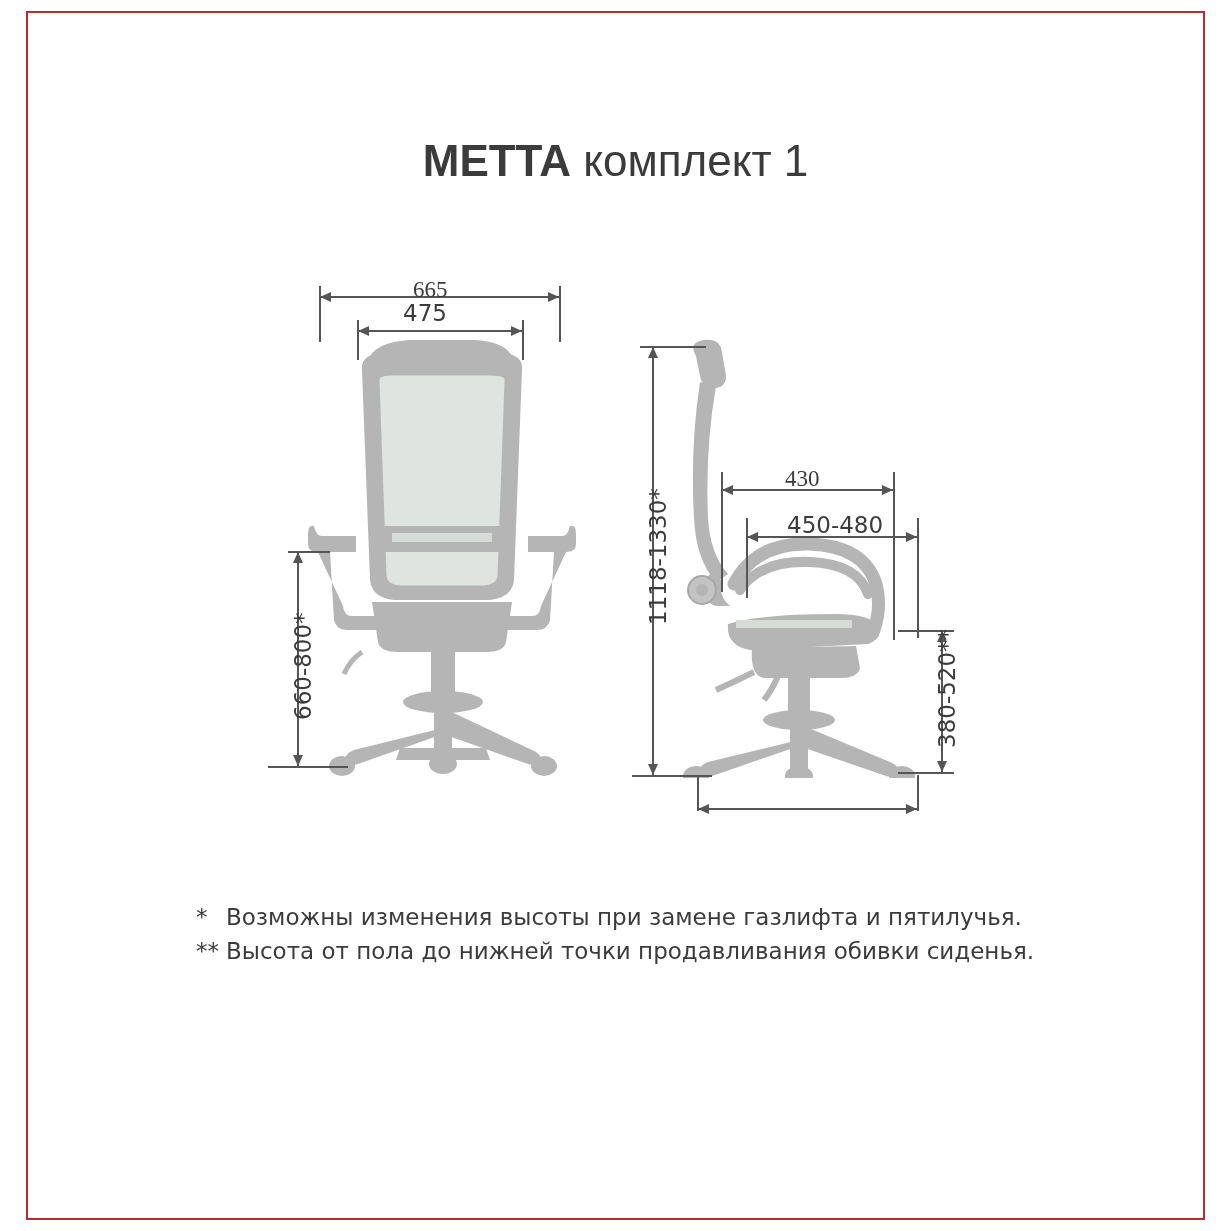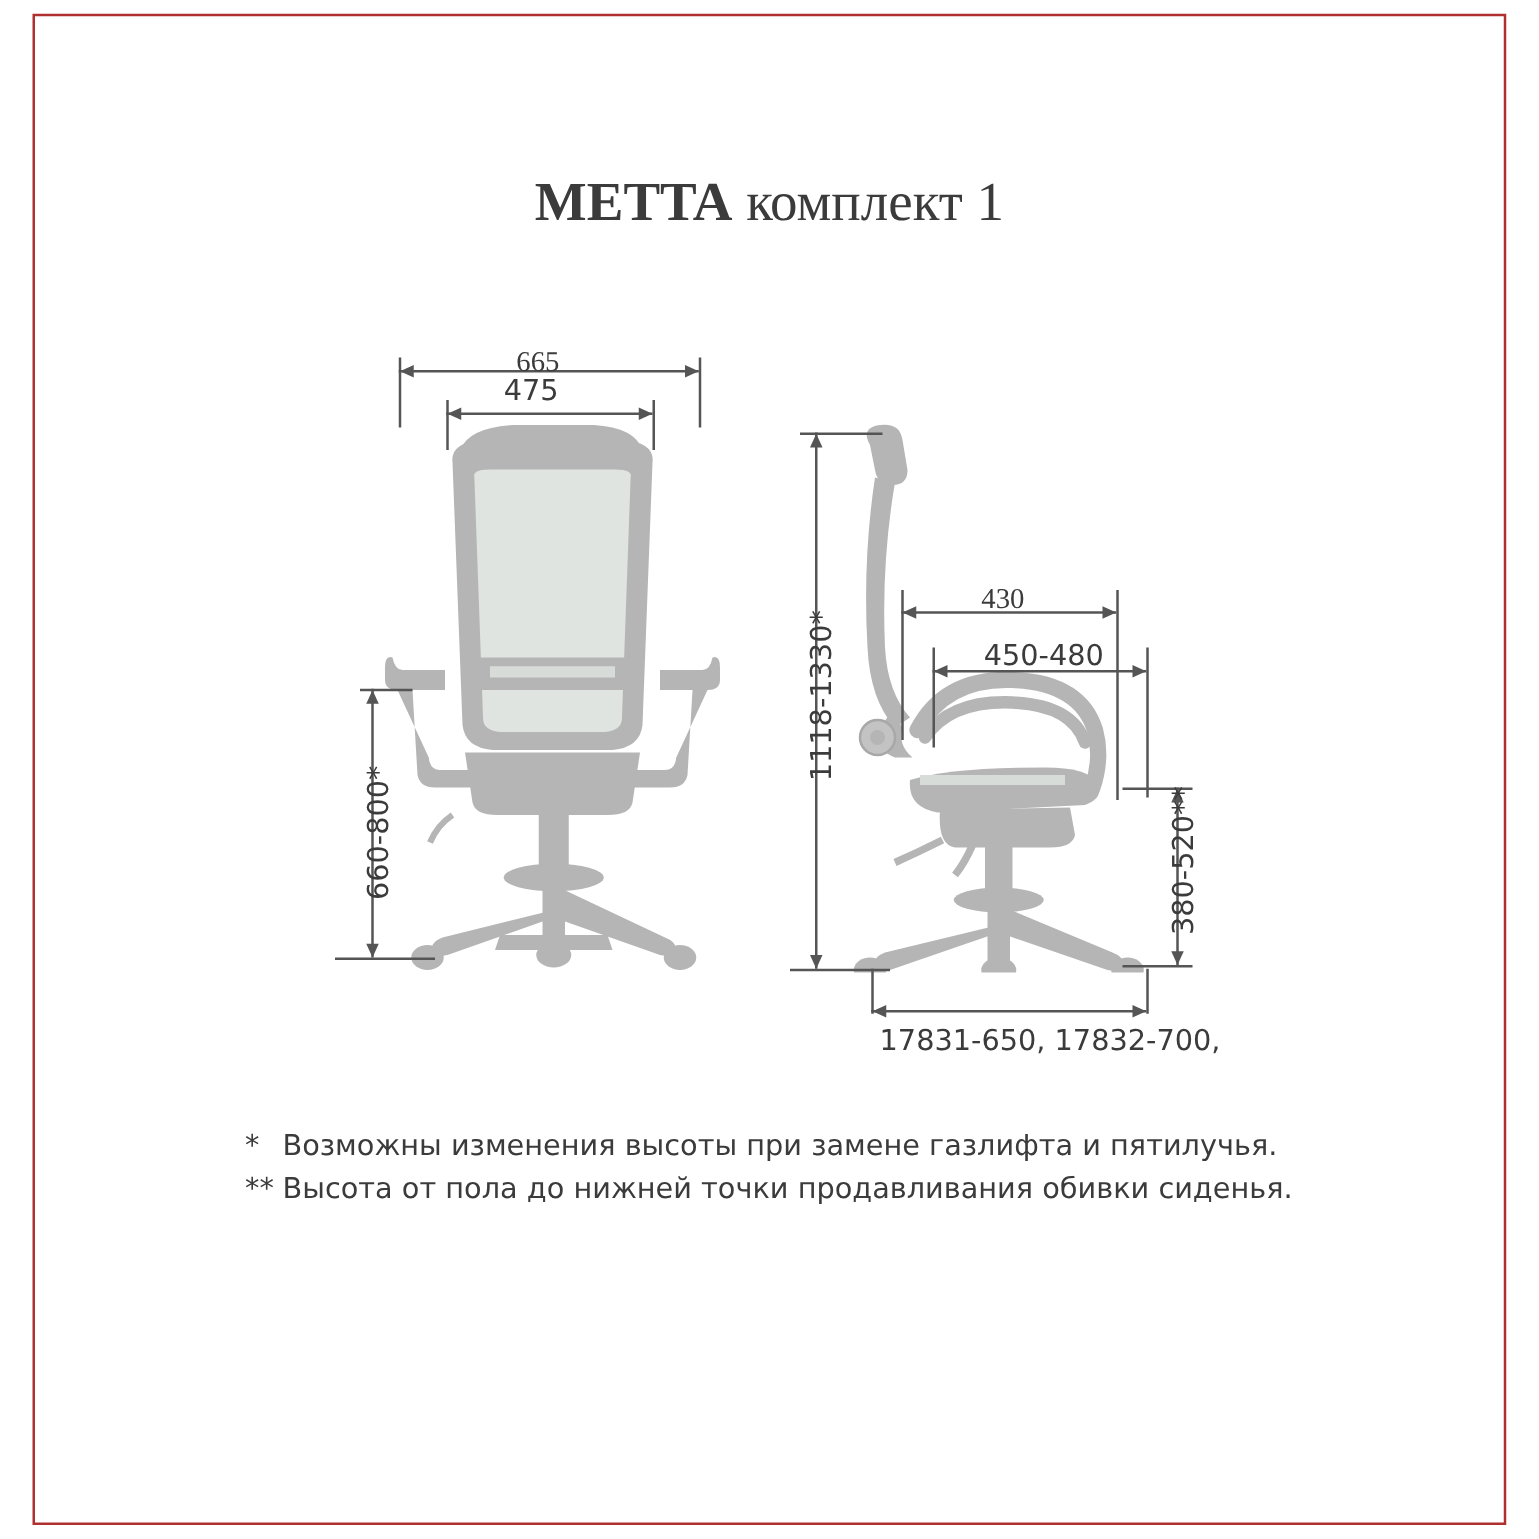--- a/index.html
+++ b/index.html
@@ -29,21 +29,21 @@
   }
   .title {
     position: absolute;
     left: 0;
     top: 136px;
     width: 1231px;
     text-align: center;
     font-size: 44px;
     color: #3b3b3b;
     letter-spacing: 0px;
-    font-family: Liberation Serif, serif;
+    font-family: Liberation Sans, sans-serif;
   }
   .title .bold {
     font-weight: bold;
   }
 
   
   .dim-h {
     position: absolute;
     height: 0;
     border-top: 2px solid #555;
@@ -271,21 +271,20 @@
   <div class="arrow arrow-d" style="left:937px; top:761px;"></div>
   <div class="dim-label-v" style="left:934px; top:748px;">380-520**</div>
 
   <div class="ext" style="left:697px; top:775px; height:36px;"></div>
   <div class="ext" style="left:917px; top:775px; height:36px;"></div>
   <div class="dim-h" style="left:697px; top:808px; width:220px;"></div>
   <div class="arrow arrow-l" style="left:698px; top:804px;"></div>
   <div class="arrow arrow-r" style="left:906px; top:804px;"></div>
 
   <div class="model-codes">
-    <div>17831-650, 17832-700,</div>
   </div>
 
   <div class="notes">
     <div class="note-row">
       <div class="note-mark">*</div>
       <div class="note-text">Возможны изменения высоты при замене газлифта и пятилучья.</div>
     </div>
     <div class="note-row">
       <div class="note-mark">**</div>
       <div class="note-text">Высота от пола до нижней точки продавливания обивки сиденья.</div>

